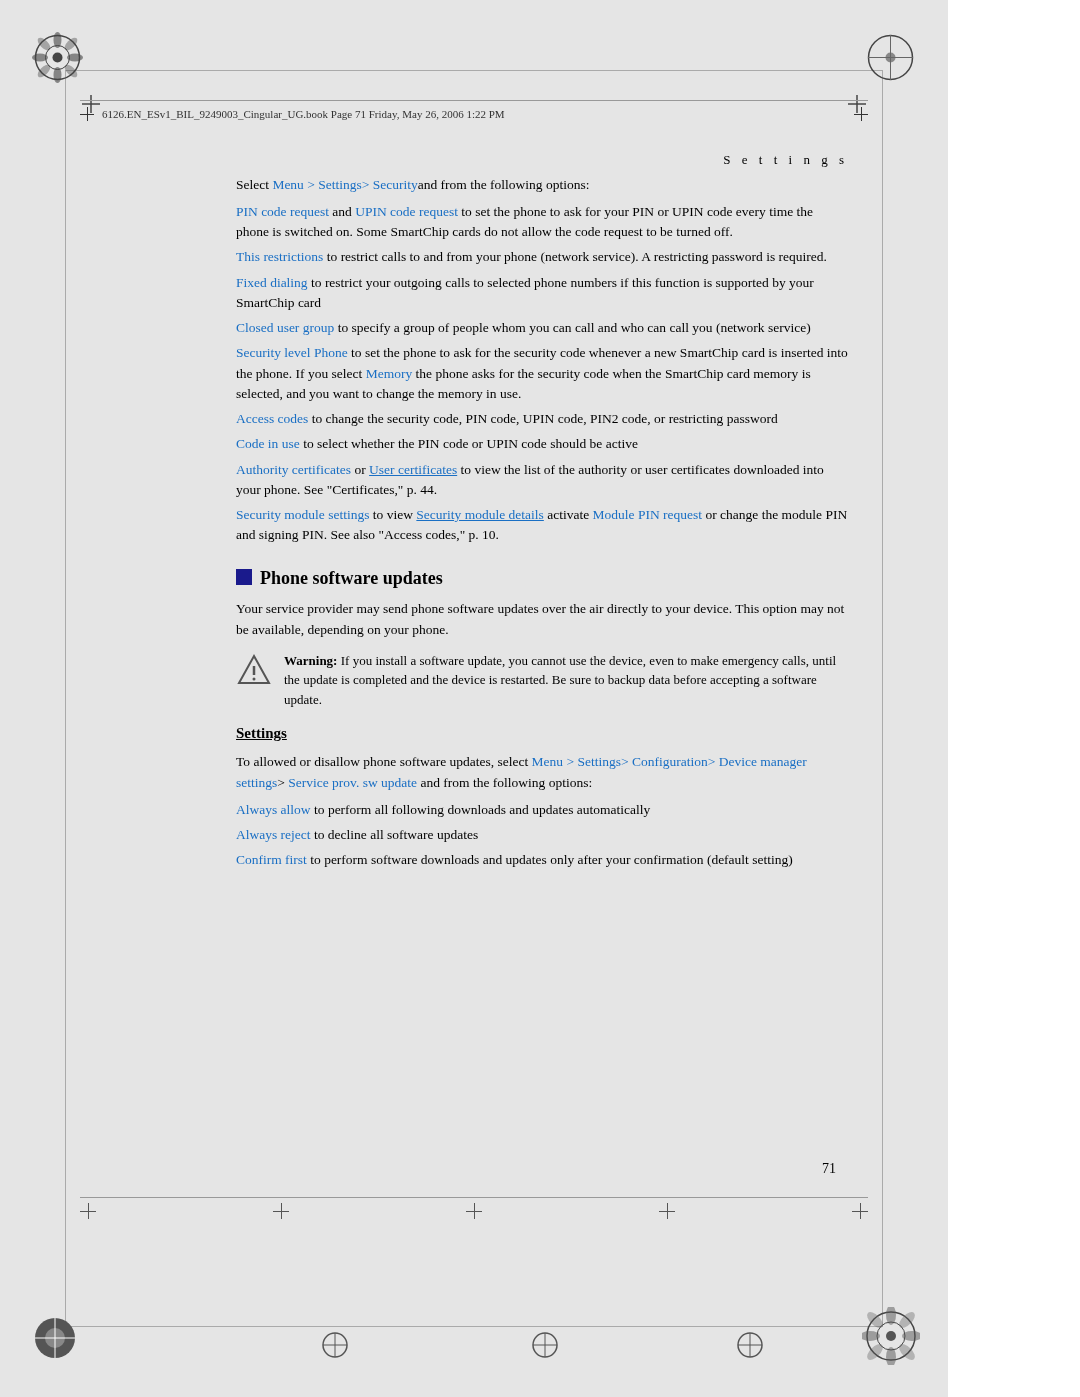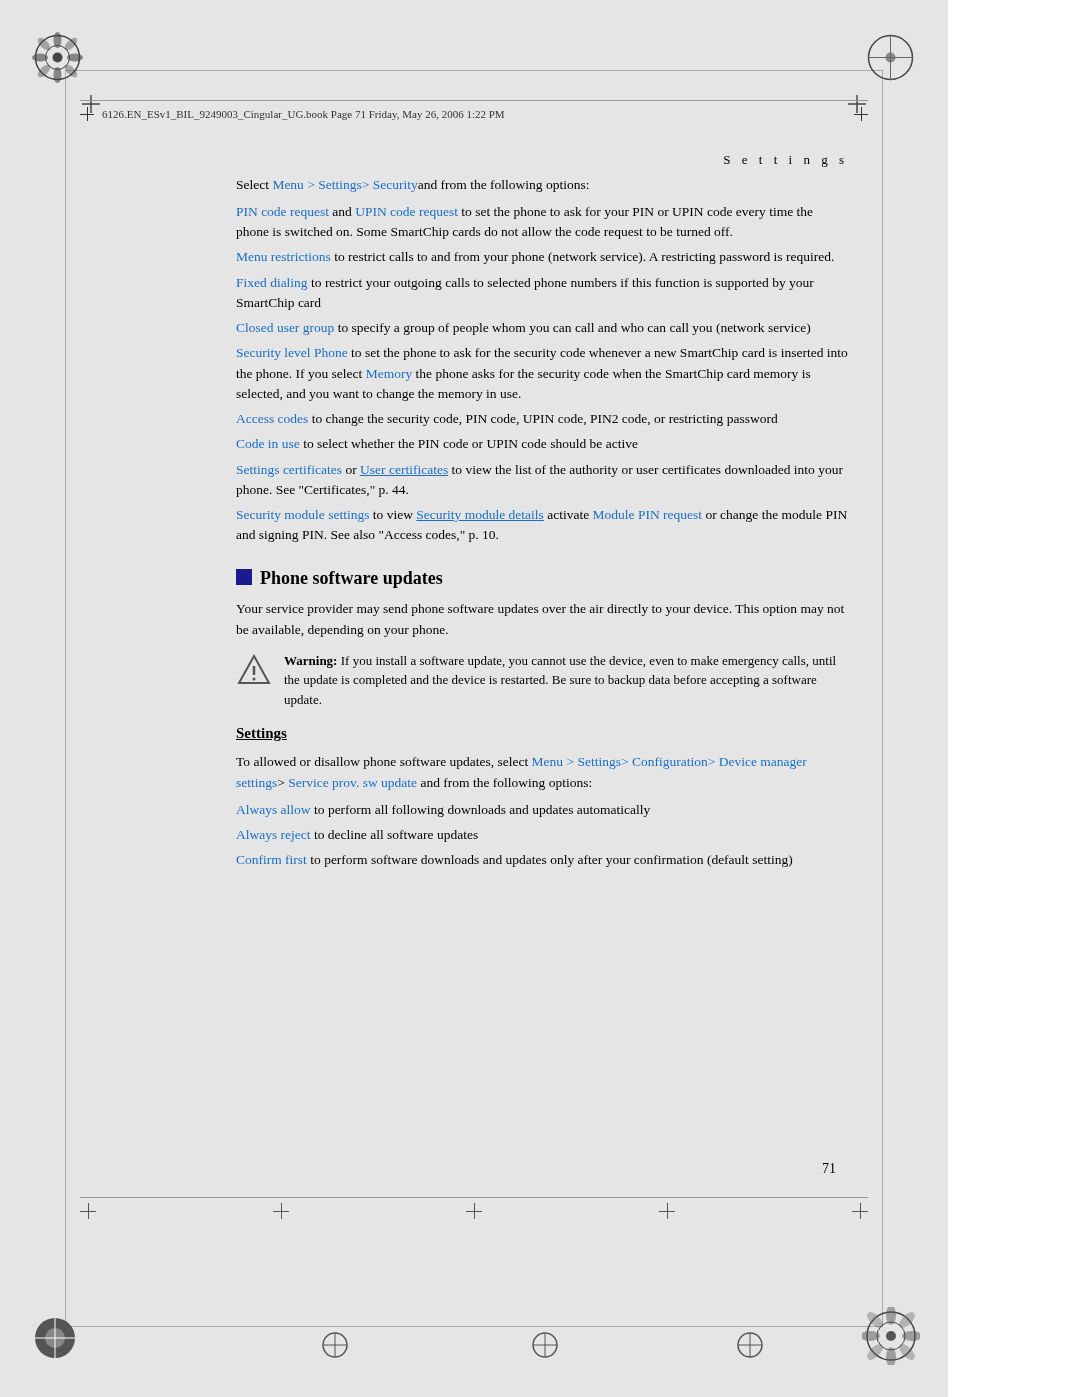--- a/index.html
+++ b/index.html
@@ -337,21 +337,21 @@
 
     <p class="paragraph">
       <span>Select </span><span class="link-blue">Menu &gt; Settings&gt; Security</span><span>and from the following options:</span>
     </p>
 
     <p class="option-paragraph">
       <span class="link-blue">PIN code request</span><span> and </span><span class="link-blue">UPIN code request</span><span> to set the phone to ask for your PIN or UPIN code every time the phone is switched on. Some SmartChip cards do not allow the code request to be turned off.</span>
     </p>
 
     <p class="option-paragraph">
-      <span class="link-blue">Menu restrictions</span><span> to restrict calls to and from your phone (network service). A restricting password is required.</span>
+      <span class="link-blue">This restrictions</span><span> to restrict calls to and from your phone (network service). A restricting password is required.</span>
     </p>
 
     <p class="option-paragraph">
       <span class="link-blue">Fixed dialing</span><span> to restrict your outgoing calls to selected phone numbers if this function is supported by your SmartChip card</span>
     </p>
 
     <p class="option-paragraph">
       <span class="link-blue">Closed user group</span><span> to specify a group of people whom you can call and who can call you (network service)</span>
     </p>
 
@@ -361,21 +361,21 @@
 
     <p class="option-paragraph">
       <span class="link-blue">Access codes</span><span> to change the security code, PIN code, UPIN code, PIN2 code, or restricting password</span>
     </p>
 
     <p class="option-paragraph">
       <span class="link-blue">Code in use</span><span> to select whether the PIN code or UPIN code should be active</span>
     </p>
 
     <p class="option-paragraph">
-      <span class="link-blue">Settings certificates</span><span> or </span><span class="link-blue link-blue-underline">User certificates</span><span> to view the list of the authority or user certificates downloaded into your phone. See "Certificates," p. 44.</span>
+      <span class="link-blue">Authority certificates</span><span> or </span><span class="link-blue link-blue-underline">User certificates</span><span> to view the list of the authority or user certificates downloaded into your phone. See "Certificates," p. 44.</span>
     </p>
 
     <p class="option-paragraph">
       <span class="link-blue">Security module settings</span><span> to view </span><span class="link-blue link-blue-underline">Security module details</span><span> activate </span><span class="link-blue">Module PIN request</span><span> or change the module PIN and signing PIN. See also "Access codes," p. 10.</span>
     </p>
 
     <div class="section-heading">
       <div class="section-heading-square"></div>
       <span>Phone software updates</span>
     </div>

